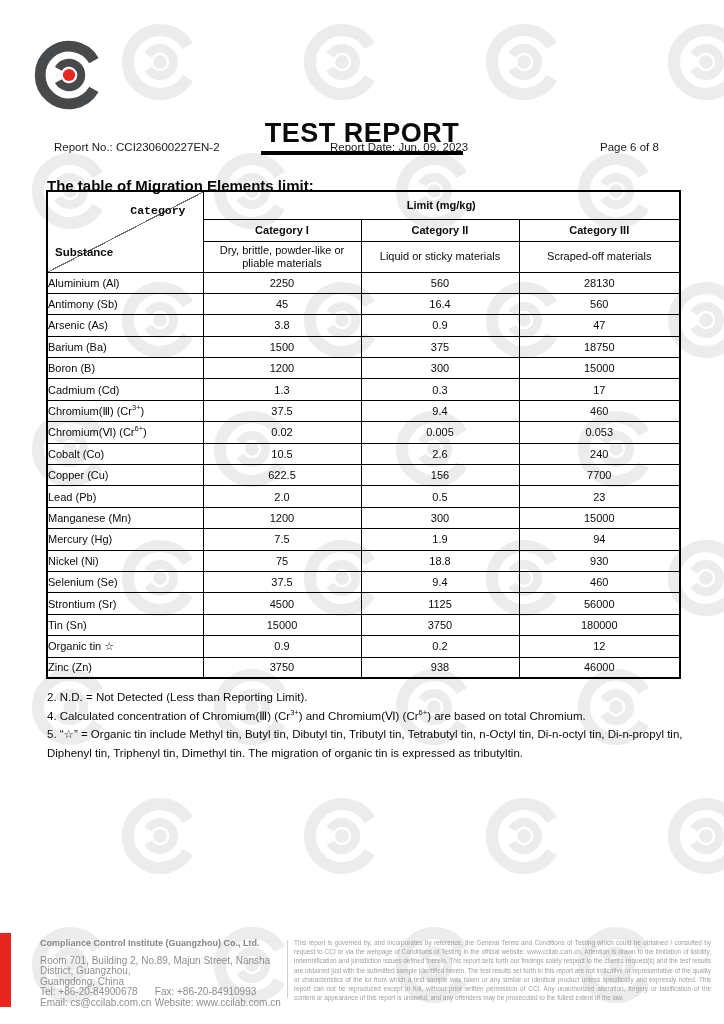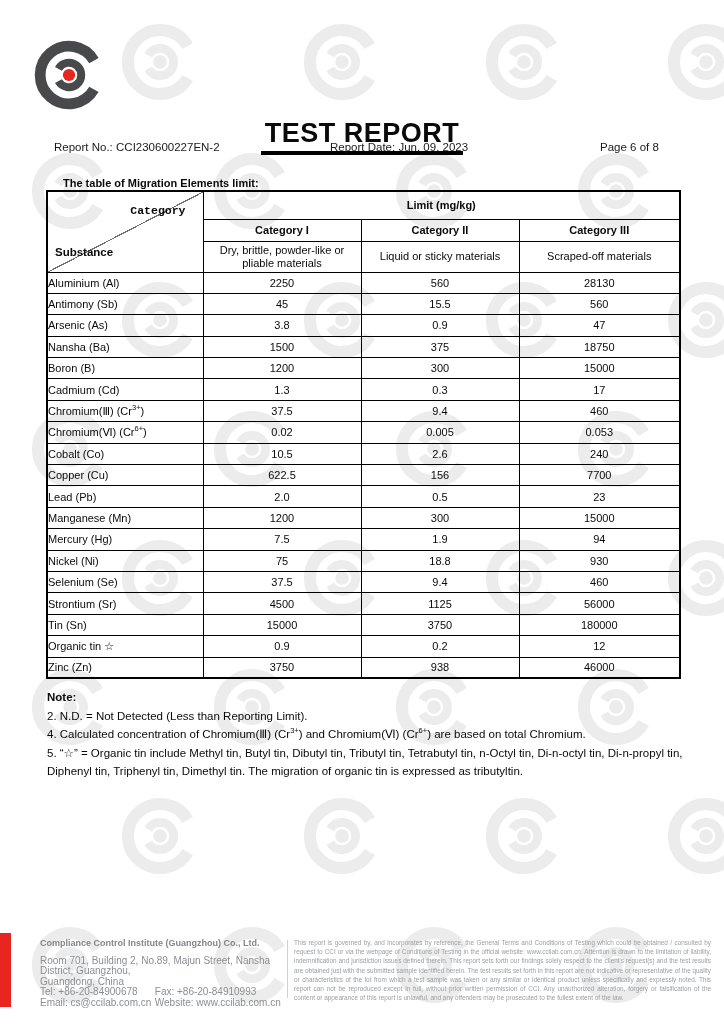--- a/index.html
+++ b/index.html
@@ -20,21 +20,21 @@
     display:inline-block; font-size:27px; font-weight:bold; letter-spacing:0.5px;
     border-bottom:4px solid #000; padding:0 4px 2px 4px; color:#0a0a0a;margin-top:38px;
   }
   .info-row { position:absolute; top:141px; left:0; width:724px; font-size:11.5px; color:#1a1a1a; }
   #report-no   { position:absolute; left:54px;  white-space:nowrap; }
   #report-date { position:absolute; left:330px; white-space:nowrap; }
   #page-info   { position:absolute; left:600px; white-space:nowrap; }
 
   
   #table-caption {
-    position:absolute; left:47px; top:177px; font-size:11px; font-weight:bold; color:#0a0a0a;margin-left:16px;
+    position:absolute; left:47px; top:177px; font-size:15px; font-weight:bold; color:#0a0a0a;
   }
   #limits-table {
     position:absolute; left:46px; top:190px; width:633px;
     border-collapse:collapse; table-layout:fixed; font-size:11px; color:#0a0a0a;
     border:2px solid #000;
   }
   #limits-table th, #limits-table td { border:1px solid #000; padding:0; }
   #limits-table col.c-sub { width:156px; }
   #limits-table col.c-1 { width:158px; }
   #limits-table col.c-2 { width:158px; }
@@ -309,33 +309,33 @@
       <tr class="data-row">
         <th class="substance">Aluminium (Al)</th>
         <td class="value">2250</td>
         <td class="value">560</td>
         <td class="value">28130</td>
       </tr>
 
       <tr class="data-row">
         <th class="substance">Antimony (Sb)</th>
         <td class="value">45</td>
-        <td class="value">15.5</td>
+        <td class="value">16.4</td>
         <td class="value">560</td>
       </tr>
 
       <tr class="data-row">
         <th class="substance">Arsenic (As)</th>
         <td class="value">3.8</td>
         <td class="value">0.9</td>
         <td class="value">47</td>
       </tr>
 
       <tr class="data-row">
-        <th class="substance">Nansha (Ba)</th>
+        <th class="substance">Barium (Ba)</th>
         <td class="value">1500</td>
         <td class="value">375</td>
         <td class="value">18750</td>
       </tr>
 
       <tr class="data-row">
         <th class="substance">Boron (B)</th>
         <td class="value">1200</td>
         <td class="value">300</td>
         <td class="value">15000</td>
@@ -435,21 +435,20 @@
       <tr class="data-row">
         <th class="substance">Zinc (Zn)</th>
         <td class="value">3750</td>
         <td class="value">938</td>
         <td class="value">46000</td>
       </tr>
     </tbody>
     </table>
 
     <div id="notes">
-      <div class="notes-title">Note:</div>
       <div id="note-list">
           <div>2. N.D. = Not Detected (Less than Reporting Limit).</div>
           <div>4. Calculated concentration of Chromium(Ⅲ) (Cr<sup>3+</sup>) and Chromium(Ⅵ) (Cr<sup>6+</sup>) are based on total Chromium.</div>
           <div>5. “☆” = Organic tin include Methyl tin, Butyl tin, Dibutyl tin, Tributyl tin, Tetrabutyl tin, n-Octyl tin, Di-n-octyl tin, Di-n-propyl tin, Diphenyl tin, Triphenyl tin, Dimethyl tin. The migration of organic tin is expressed as tributyltin.</div>
         </div>
     </div>
 
     <div id="footer-red-bar"></div>
     <div id="company-name">Compliance Control Institute (Guangzhou) Co., Ltd.</div>
     <div id="company-details">

